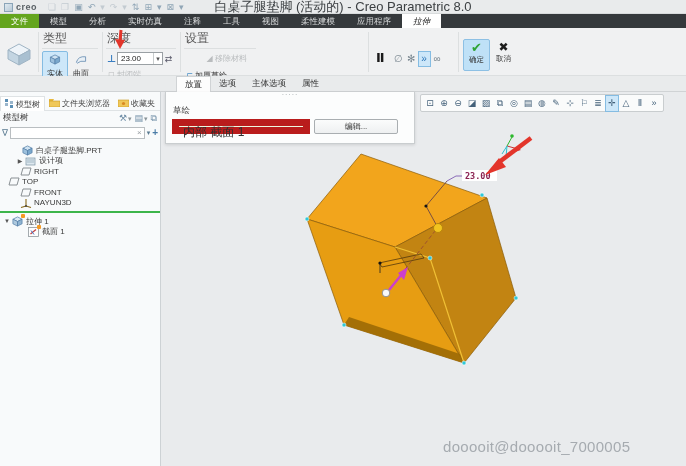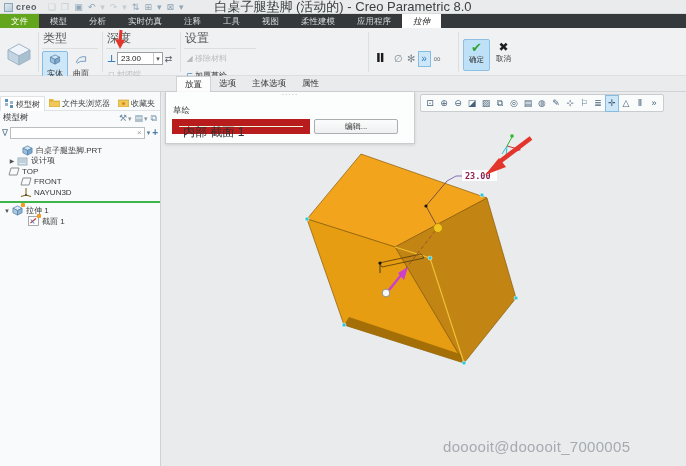--- a/index.html
+++ b/index.html
@@ -171,21 +171,21 @@
         <span class="ricon" style="color:#556; font-size:9px;">⇄</span>
       </div>
       <div class="ritem disabled" style="margin-top:4px;">
         <span class="ricon">◻</span><span>封闭端</span>
       </div>
     </div>
     <div class="vsep" style="left:180px"></div>
 
     <div class="group" style="left:184px; width:72px;">
       <div class="grp-label">设置</div>
-      <div class="ritem disabled" style="margin-top:4px;">
+      <div class="ritem disabled" style="margin-top:4px;margin-left:20px;">
         <span class="ricon">◢</span><span>移除材料</span>
       </div>
       <div class="ritem" style="margin-top:6px;">
         <span class="ricon" style="color:#4a90c8;">⊏</span><span>加厚草绘</span>
       </div>
     </div>
     <div class="vsep" style="left:368px"></div>
 
     <div class="group" style="left:376px; top:22px; white-space:nowrap;" id="preview-icons"><span class="pauseglyph" style="margin-right: 8px;">Ⅱ</span><span class="miniicon">∅</span><span class="miniicon">✻</span><span class="miniicon sel">»</span><span class="miniicon">∞</span></div>
     <div class="vsep" style="left:458px"></div>
@@ -255,29 +255,37 @@
         <div class="tree-row" style="padding-left: 21px;">
           <span class="ticon">
             <svg width="11" height="11" viewBox="0 0 12 12">
               <polygon points="6,1 11,3.5 6,6 1,3.5" fill="#cfe3f2" stroke="#5580a8" stroke-width="0.8"></polygon>
               <polygon points="1,3.5 6,6 6,11 1,8.5" fill="#9dc0dc" stroke="#5580a8" stroke-width="0.8"></polygon>
               <polygon points="11,3.5 6,6 6,11 11,8.5" fill="#7aa8cc" stroke="#5580a8" stroke-width="0.8"></polygon>
             </svg>
           </span>
           <span style="margin-left: 2px;">白桌子腿垫脚.PRT</span>
         </div>
-        <div class="tree-row" style="padding-left: 8px;">
+        <div class="tree-row" style="padding-left: 16px;">
           <span class="exp">▶</span>
           <span class="ticon">
             <svg width="11" height="10">
               <rect x="1" y="2" width="9" height="7" fill="#dde8ef" stroke="#7b93a4" stroke-width="0.7"></rect>
               <path d="M2 4 h7 M2 6 h7" stroke="#8aa4b5" stroke-width="0.7"></path>
             </svg>
           </span>
           <span style="margin-left: 2px;">设计项</span>
+        </div>
+        <div class="tree-row" style="padding-left: 19px;">
+          <span class="ticon">
+            <svg width="12" height="9">
+              <polygon points="3,1 11,1 9,8 1,8" fill="none" stroke="#8a9094" stroke-width="1"></polygon>
+            </svg>
+          </span>
+          <span style="margin-left: 2px;">RIGHT</span>
         </div>
         <div class="tree-row" style="padding-left: 7px;">
           <span class="ticon">
             <svg width="12" height="9">
               <polygon points="3,1 11,1 9,8 1,8" fill="none" stroke="#8a9094" stroke-width="1"></polygon>
             </svg>
           </span>
           <span style="margin-left: 2px;">TOP</span>
         </div>
         <div class="tree-row" style="padding-left: 19px;">

